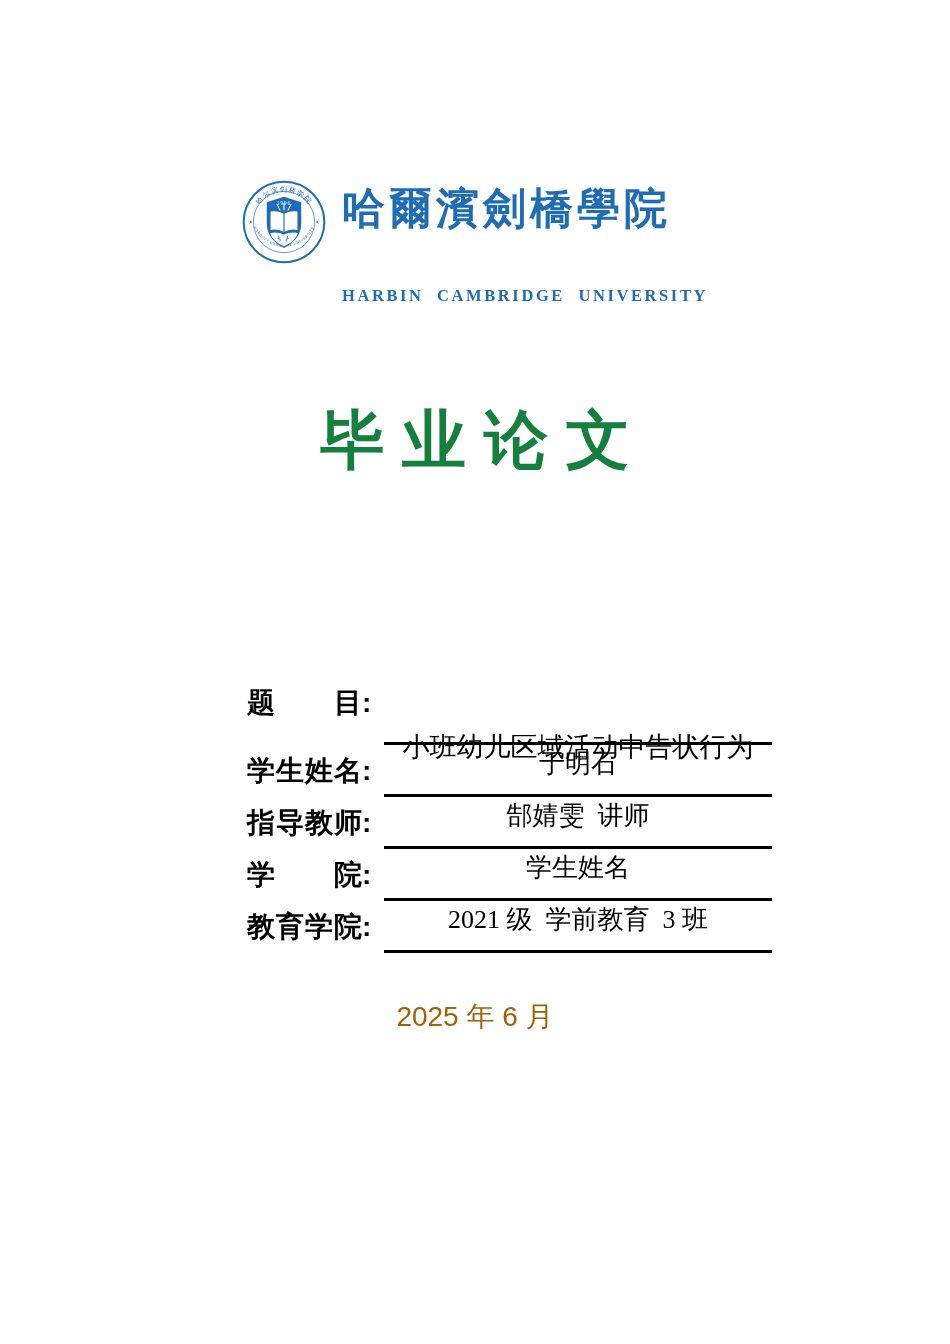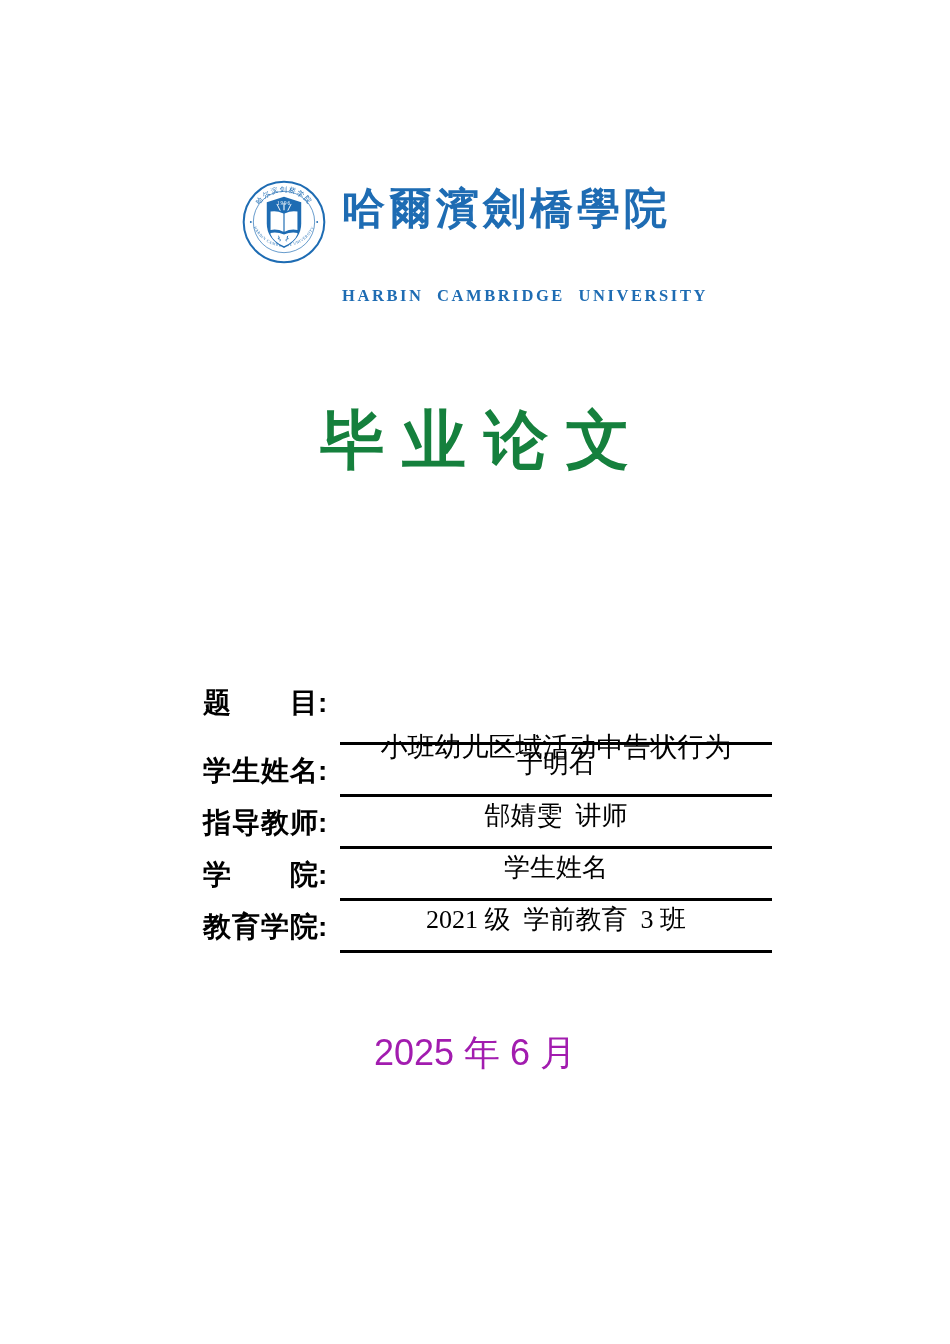--- a/index.html
+++ b/index.html
@@ -72,20 +72,21 @@
   }
   .form-row { display: flex; align-items: center; }
   .label-box {
     width: 115px;
     font-size: 28px;
     font-weight: bold;
     color: #000;
     text-align: justify;
     text-align-last: justify;
     line-height: 1.1;
+    margin-left: 44px;
   }
   .colon-box {
     width: 22px;
     font-size: 28px;
     font-weight: bold;
     color: #000;
     text-align: left;
   }
   .value-cell {
     flex: 1;
@@ -99,27 +100,27 @@
   }
   .row-single { height: 52px; }
   .row-single .value-cell { line-height: 38px; }
   .row-title { height: 84px; }
   .row-title .value-cell { padding-top: 7px; }
   .row-title .value-line { line-height: 38px; font-size: 27px; }
 
   
   .date-line {
     position: absolute;
-    top: 1029px;
+    top: 998px;
     left: 0;
     width: 100%;
     text-align: center;
-    font-size: 36px;
+    font-size: 28px;
     font-weight: 500;
-    color: #a21caf;
+    color: #a16207;
     white-space: pre;
   }
 
   
   .seal-ring-text { fill: var(--blue); }
 </style>
 </head>
 <body>
 
 <div class="page">

